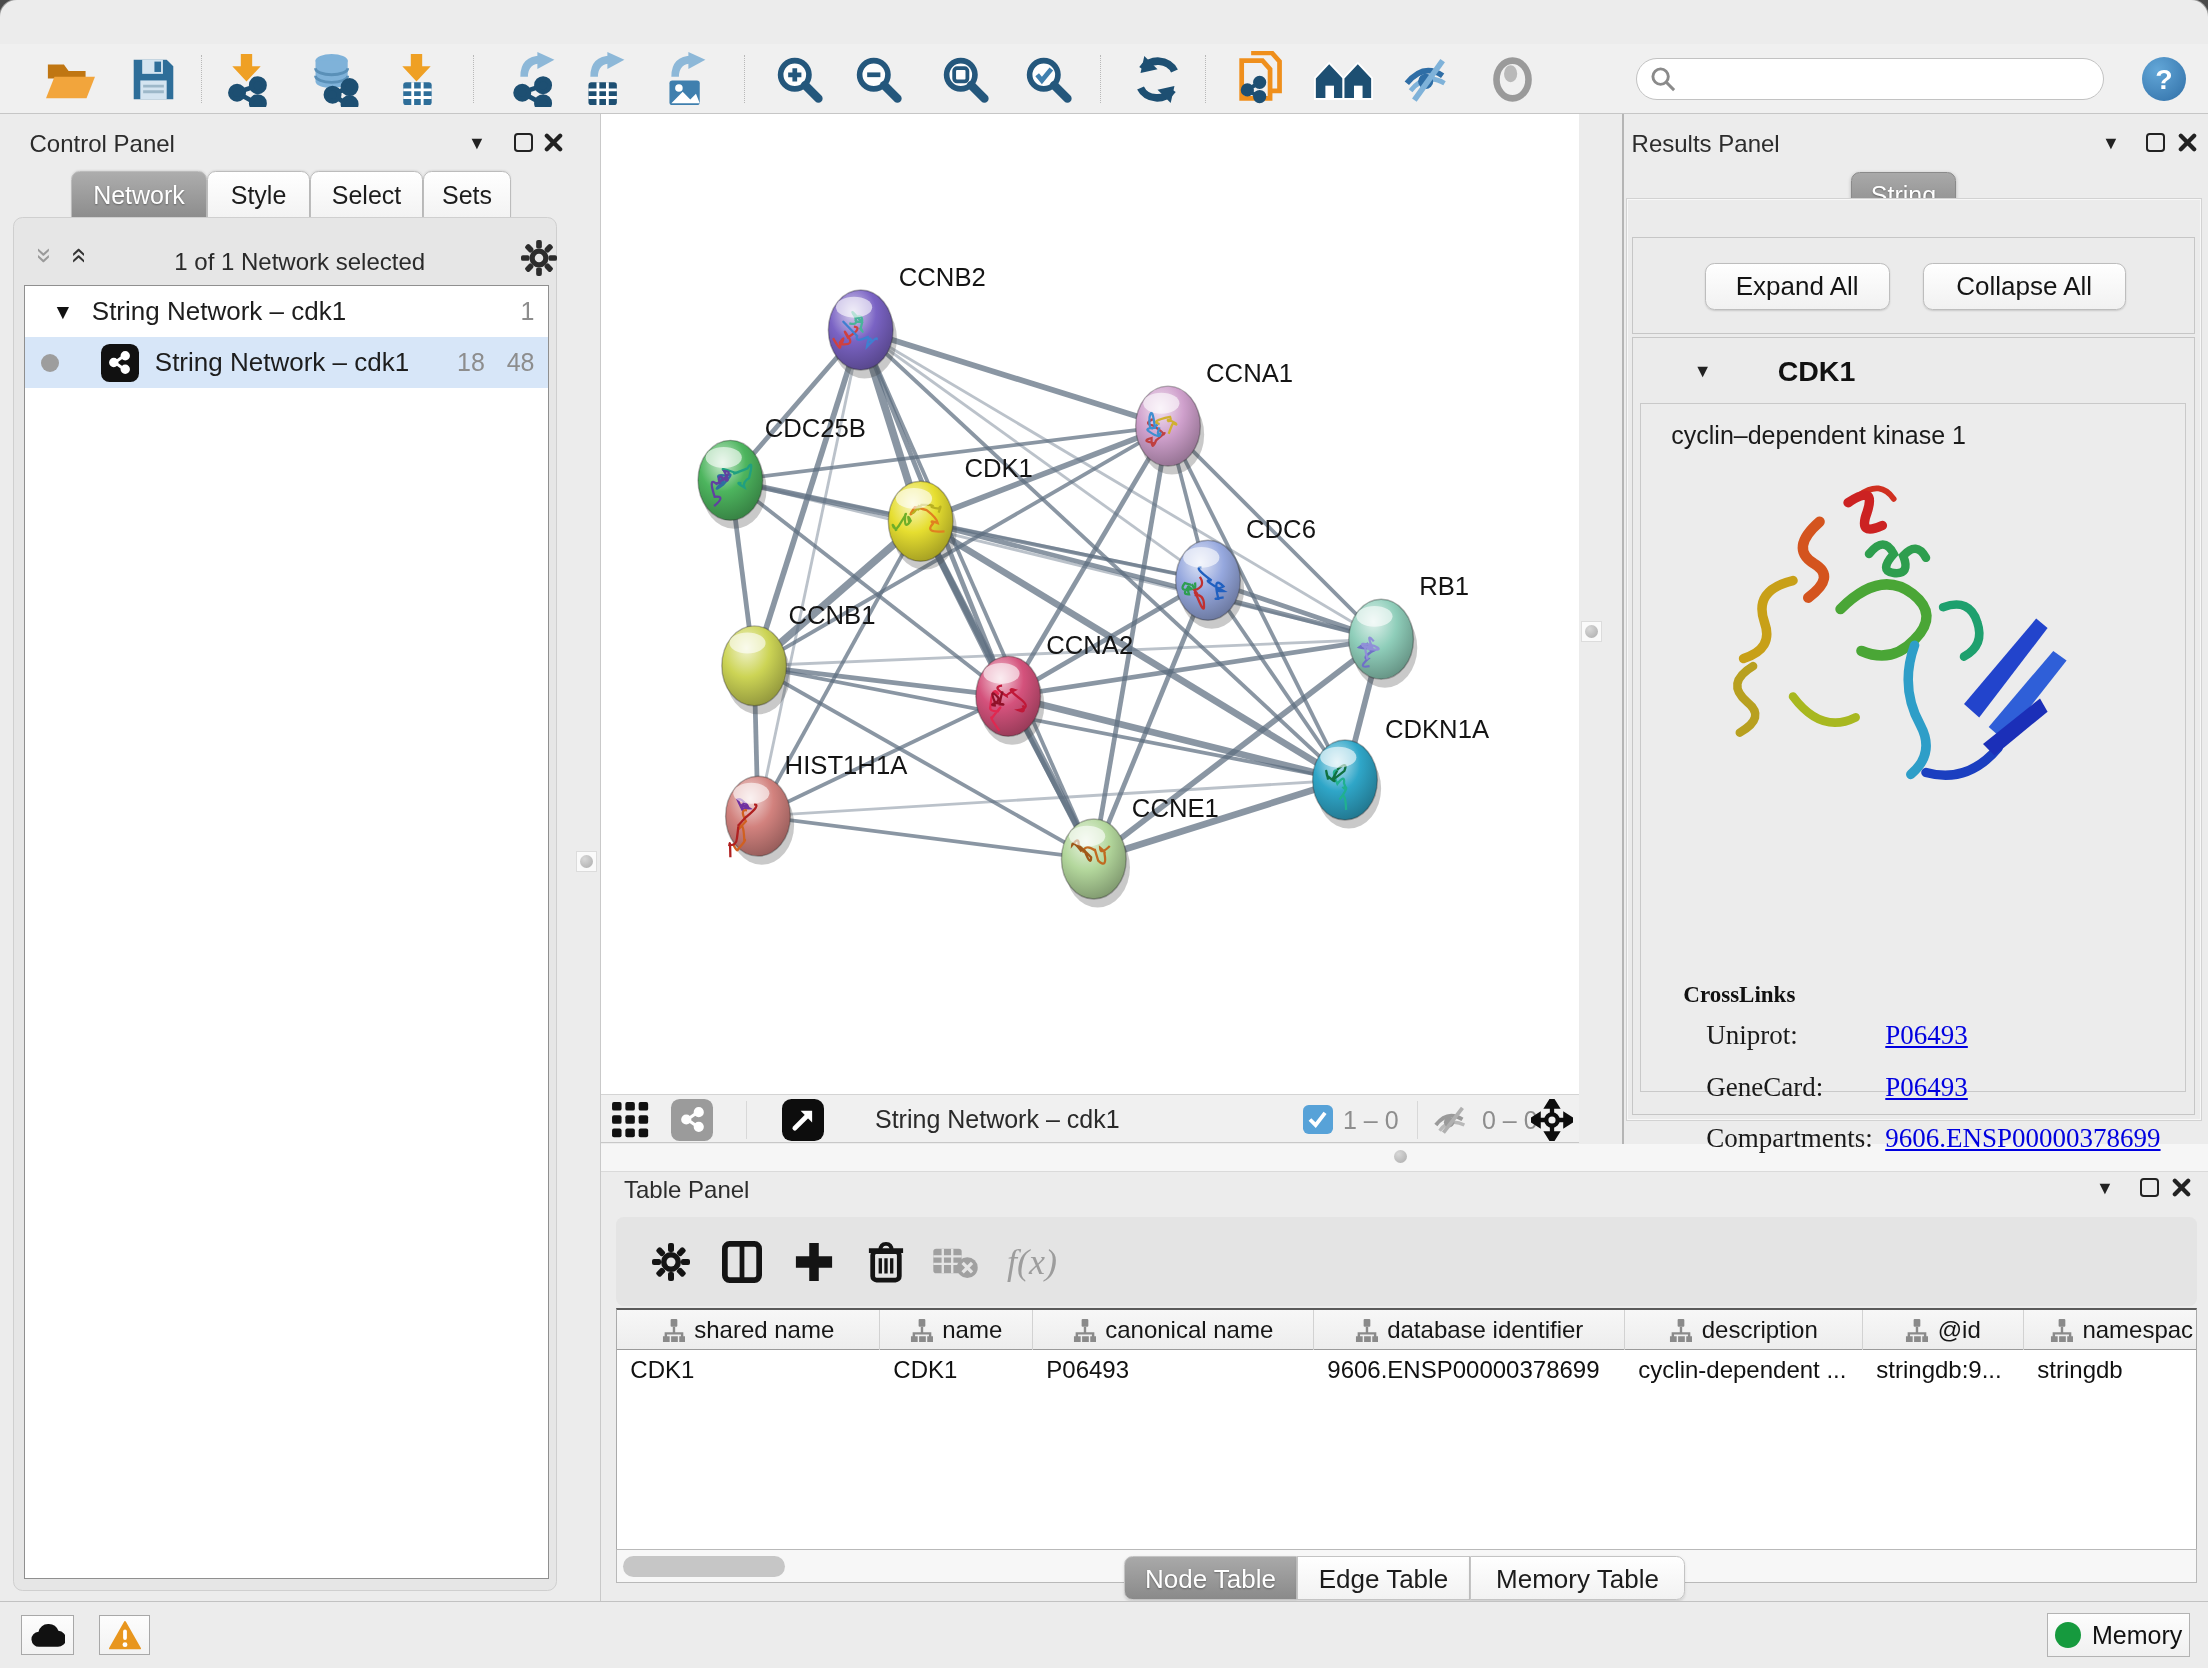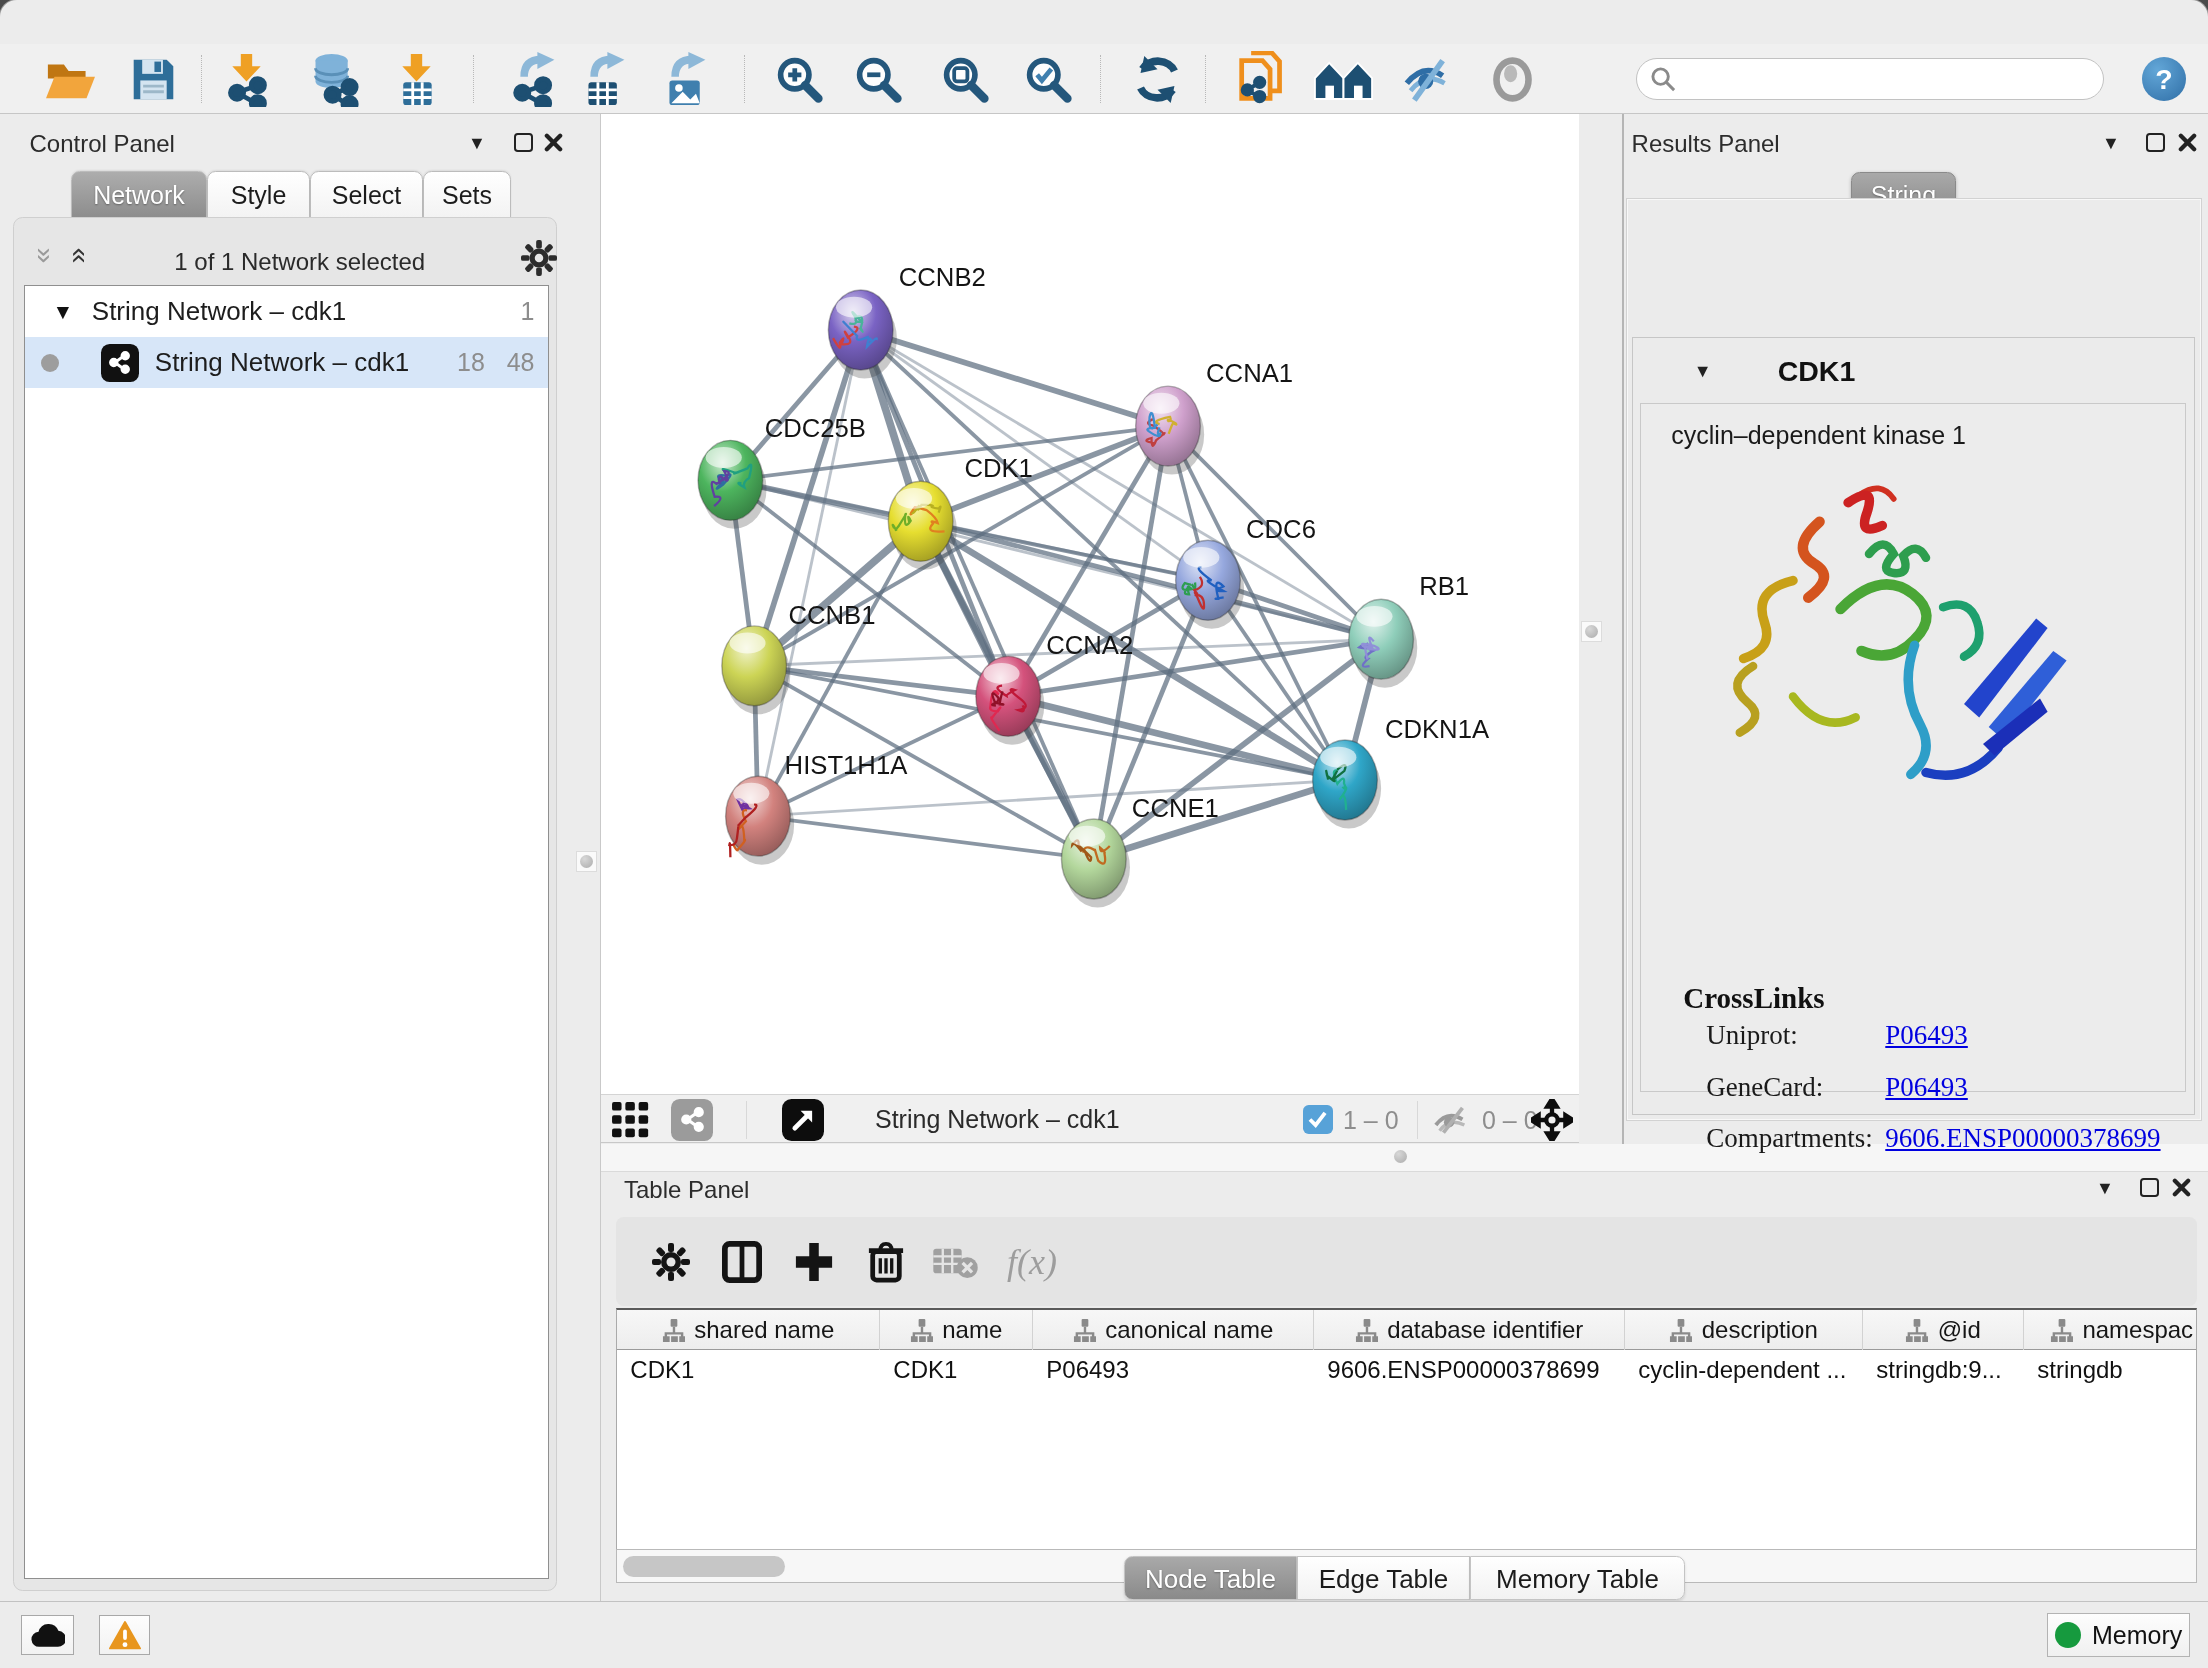--- a/index.html
+++ b/index.html
@@ -56,21 +56,21 @@
   
   .results-panel { position:absolute; left:1624px; top:114px; width:585px; height:1030px; background:#ececec; }
   .rtab { position:absolute; left:227px; top:58px; width:105px; height:44px; background:linear-gradient(#a9a9a9,#8b8b8b); border:1px solid #8a8a8a; border-radius:8.6px; color:#fff; font-size:25px; text-align:center; line-height:44px; text-shadow:0 1px 1.9px rgba(0,0,0,.35); box-shadow:0 1.9px 3.8px rgba(0,0,0,.25); }
   .rp-outer { position:absolute; left:1.9px; top:84px; width:576px; height:923px; background:#ebebeb; border:1.9px solid #d2d2d2; box-shadow:inset 0 0 0 1px #f8f8f8; }
   .rp-btnrow { position:absolute; left:4.8px; top:38px; width:563px; height:97px; border:1px solid #c6c6c6; background:#ebebeb; }
   .rbtn { position:absolute; top:25px; height:47px; background:linear-gradient(#ffffff,#f1f1f1); border:1px solid #bdbdbd; border-radius:9.5px; font-size:26px; color:#141414; text-align:center; line-height:45px; box-shadow:0 1px 1.9px rgba(0,0,0,.15); }
   .rp-section { position:absolute; left:4.8px; top:138px; width:563px; height:778px; border:1px solid #c6c6c6; background:#ebebeb; }
   .gene-sym { position:absolute; left:145px; top:17px; font-size:28.5px; font-weight:bold; color:#111; }
   .rp-inner { position:absolute; left:7.6px; top:65px; width:546px; height:689px; border:1px solid #c9c9c9; background:#ececec; }
   .gene-desc { position:absolute; left:30px; top:17px; font-size:25px; color:#1a1a1a; }
-  .xl-head { position:absolute; left:42px; top:578px; font-family:"Liberation Serif",serif; font-weight:bold; font-size:29px; color:#111; }
+  .xl-head { position:absolute; left:42px; top:578px; font-family:"Liberation Serif",serif; font-weight:bold; font-size:23px; color:#111; }
   .xl-row { position:absolute; left:65px; width:466px; height:51px; font-family:"Liberation Serif",serif; font-size:27px; color:#1a1a1a; }
   .xl-row a { position:absolute; left:179px; color:#0000e0; text-decoration:underline; }
 
   
   .table-panel { position:absolute; left:601px; top:1172px; width:1607px; height:429px; background:#ececec; }
   .tp-toolbar { position:absolute; left:15px; top:45px; width:1581px; height:89px; background:#e4e4e4; border-radius:7.6px; }
   .tpi { position:absolute; top:0; height:89px; width:72px; display:flex; align-items:center; justify-content:center; transform:translateX(-50%); }
   .fx { font-family:"Liberation Serif",serif; font-style:italic; font-size:36px; color:#9d9d9d; }
   .dtable { position:absolute; left:15px; top:136px; width:1581px; height:241px; background:#fff; border-top:2.9px solid #5a5a5a; border-left:1px solid #aaa; border-right:1px solid #aaa; overflow:hidden; }
   .thead { position:absolute; left:0; top:0; height:40px; width:1902px; background:linear-gradient(#f7f7f7,#ededed); border-bottom:1.9px solid #9a9a9a; display:flex; }
@@ -601,20 +601,24 @@
   <div class="results-panel">
     <div style="position:absolute;left:7.6px;top:16px" class="ph-title">Results Panel</div>
     <span class="mini-tri" style="position:absolute;left:478px;top:19px">▼</span>
     <span class="mini-box" style="position:absolute;left:522px;top:19px"></span>
     <svg style="position:absolute;left:554px;top:19px" width="19" height="19" viewBox="0 0 20 20">
         <path d="M3 3 L17 17 M17 3 L3 17" stroke="#222" stroke-width="4.5" stroke-linecap="round"></path>
       </svg>
     <div class="rtab">String</div>
 
     <div class="rp-outer">
+      <div class="rp-btnrow">
+        <div class="rbtn" style="left:72px;width:185px">Expand All</div>
+        <div class="rbtn" style="left:290px;width:203px">Collapse All</div>
+      </div>
       <div class="rp-section">
         <span class="mini-tri" style="position:absolute;left:61px;top:23px">▼</span>
         <div class="gene-sym">CDK1</div>
         <div class="rp-inner">
           <div class="gene-desc">cyclin–dependent kinase 1</div>
           <svg style="position:absolute;left:57px;top:55px" width="399" height="361" viewBox="0 0 420 380">
             <g fill="none" stroke-linecap="round">
               <path d="M170 38 q22 -16 36 4" stroke="#d03020" stroke-width="6"></path>
               <path d="M158 46 q30 -20 20 10 q-10 26 16 14" stroke="#cc2222" stroke-width="10"></path>
               <path d="M128 66 q-32 28 -6 44 q24 14 -6 36" stroke="#d4541e" stroke-width="11"></path>

